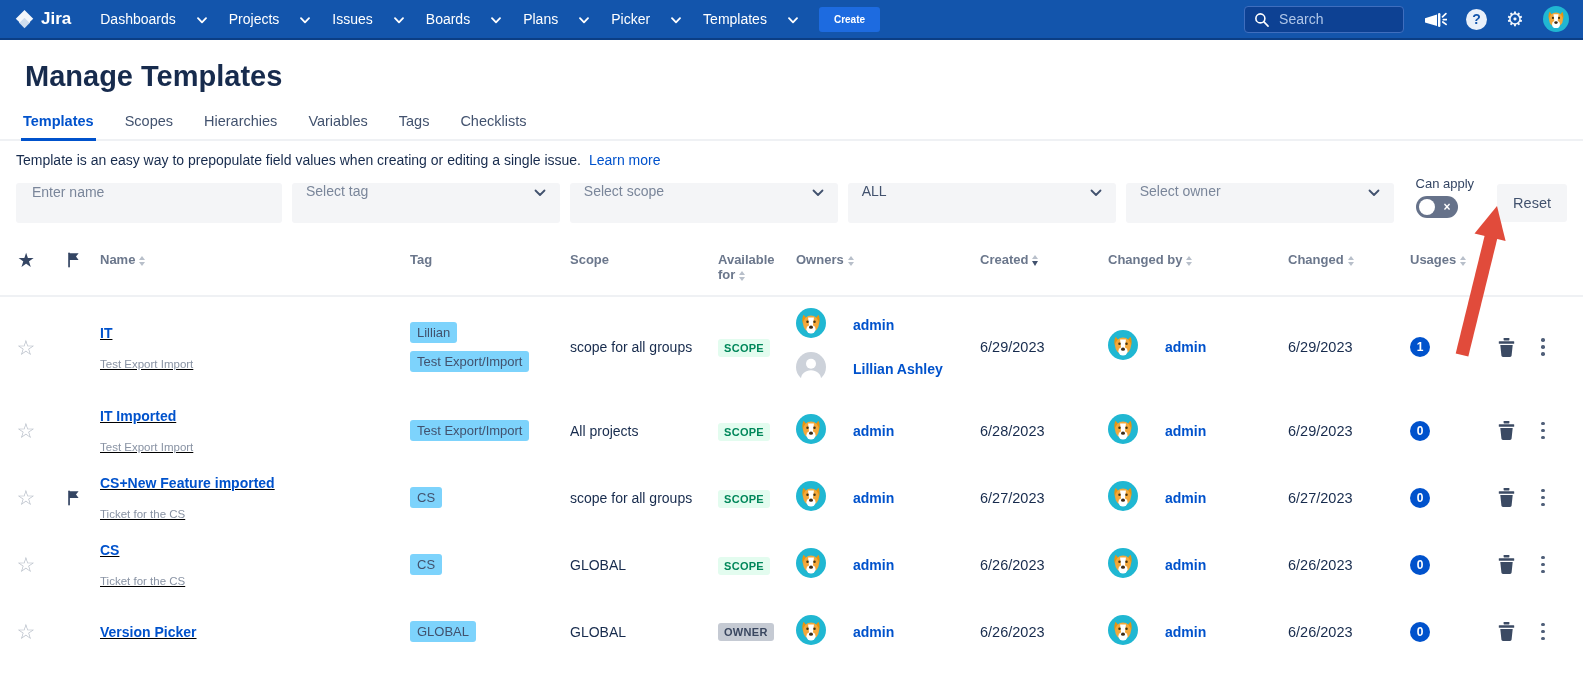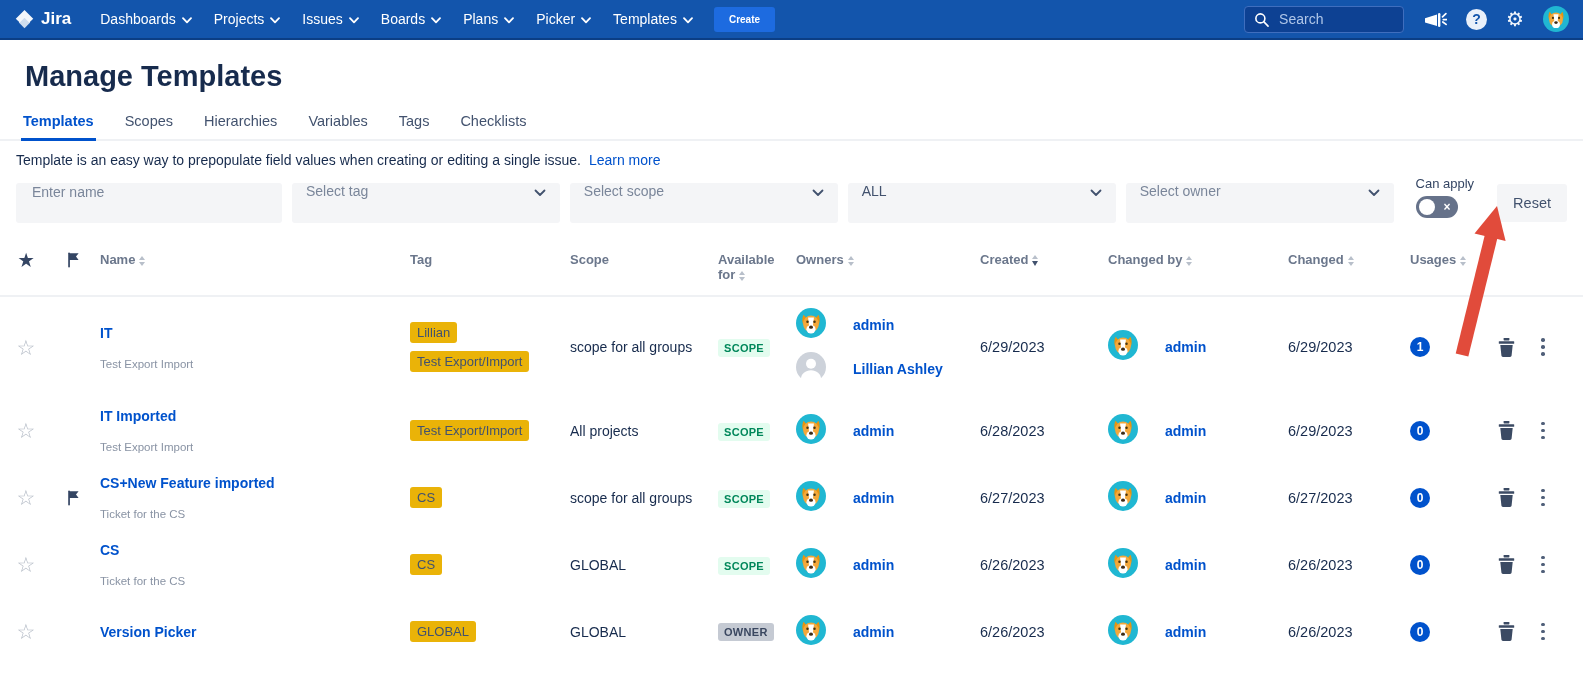--- a/index.html
+++ b/index.html
@@ -7,21 +7,21 @@
     margin: 0; width: 1583px; height: 684px; overflow: hidden;
     background: #fff; font-family: "Liberation Sans", sans-serif;
     position: relative;
   }
   
   .topnav { height: 40px; background: #1355AC; border-bottom: 2px solid #0B3E85;
     display: flex; align-items: center; justify-content: space-between; padding: 0 14px; }
   .nav-left { display: flex; align-items: center; }
   .brand { display: flex; align-items: center; gap: 6px; margin-right: 18px; cursor: pointer; }
   .brand-text { color: #fff; font-size: 17px; font-weight: 700; }
-  .nav-item { display: flex; align-items: center; gap: 6px; color: #fff; font-size: 14px;
+  .nav-item { display: flex; align-items: center; gap: 21px; color: #fff; font-size: 14px;
     padding: 0 11px; height: 40px; cursor: pointer; white-space: nowrap; }
   .nav-item .chev { display: flex; margin-top: 2px; }
   .nav-create { background: #1D6BE0; color: #fff; border: none; border-radius: 3px;
     font-size: 10px; font-weight: 700; padding: 7px 15px; margin-left: 10px; cursor: pointer;
     font-family: inherit; }
   .nav-right { display: flex; align-items: center; gap: 19px; }
   .nav-search { display: flex; align-items: center; gap: 8px; background: #0D4193;
     border: 1px solid #3F6EBE; border-radius: 4px; height: 27px; width: 160px; padding: 0 9px; }
   .nav-search input { background: transparent; border: none; outline: none; color: #fff;
     font-size: 14px; width: 112px; font-family: inherit; }
@@ -88,26 +88,26 @@
   .sort .up { border-bottom: 4px solid #B8BFCA; }
   .sort .down { border-top: 4px solid #B8BFCA; }
   .sort .down.active { border-top-color: #42526E; border-top-width: 5px; }
   .hdr-star { font-size: 17px; color: #344563; justify-self: center; line-height: 1; }
   .trow { display: grid; grid-template-columns: var(--cols); align-items: center;
     min-height: 67px; }
   .trow.tall { min-height: 100px; }
   .cell-star { justify-self: center; font-size: 21px; color: #B3BAC5; cursor: pointer;
     line-height: 1; }
   .cell-flag { justify-self: center; display: flex; }
-  .cell-name { display: flex; flex-direction: column; gap: 17px; padding-left: 4px; }
+  .cell-name { display: flex; flex-direction: column; gap: 17px; padding-left: 4px; text-decoration: underline; }
   .name-link { color: #0052CC; font-size: 14px; font-weight: 700; text-decoration: none;
     cursor: pointer; width: max-content; }
   .name-desc { font-size: 11.5px; color: #8993A4; }
   .cell-tags { display: flex; flex-direction: column; gap: 8px; align-items: flex-start; }
-  .chip { background: #eab308; color: #42526E; font-size: 13px; padding: 3px 7px;
+  .chip { background: #7dd3fc; color: #42526E; font-size: 13px; padding: 3px 7px;
     border-radius: 3px; white-space: nowrap; }
   .cell-scope { font-size: 14px; color: #172B4D; padding-right: 8px; }
   .badge { font-size: 11px; font-weight: 700; padding: 3px 6px; border-radius: 3px;
     letter-spacing: 0.3px; width: max-content; }
   .badge.scope { background: #E3FCEF; color: #00875A; }
   .badge.owner { background: #C5CAD3; color: #3A4760; }
   .cell-owners { display: flex; flex-direction: column; gap: 10px; }
   .owner { display: flex; align-items: center; gap: 27px; }
   .owner a { color: #0052CC; font-weight: 700; font-size: 14px; text-decoration: none;
     cursor: pointer; }

